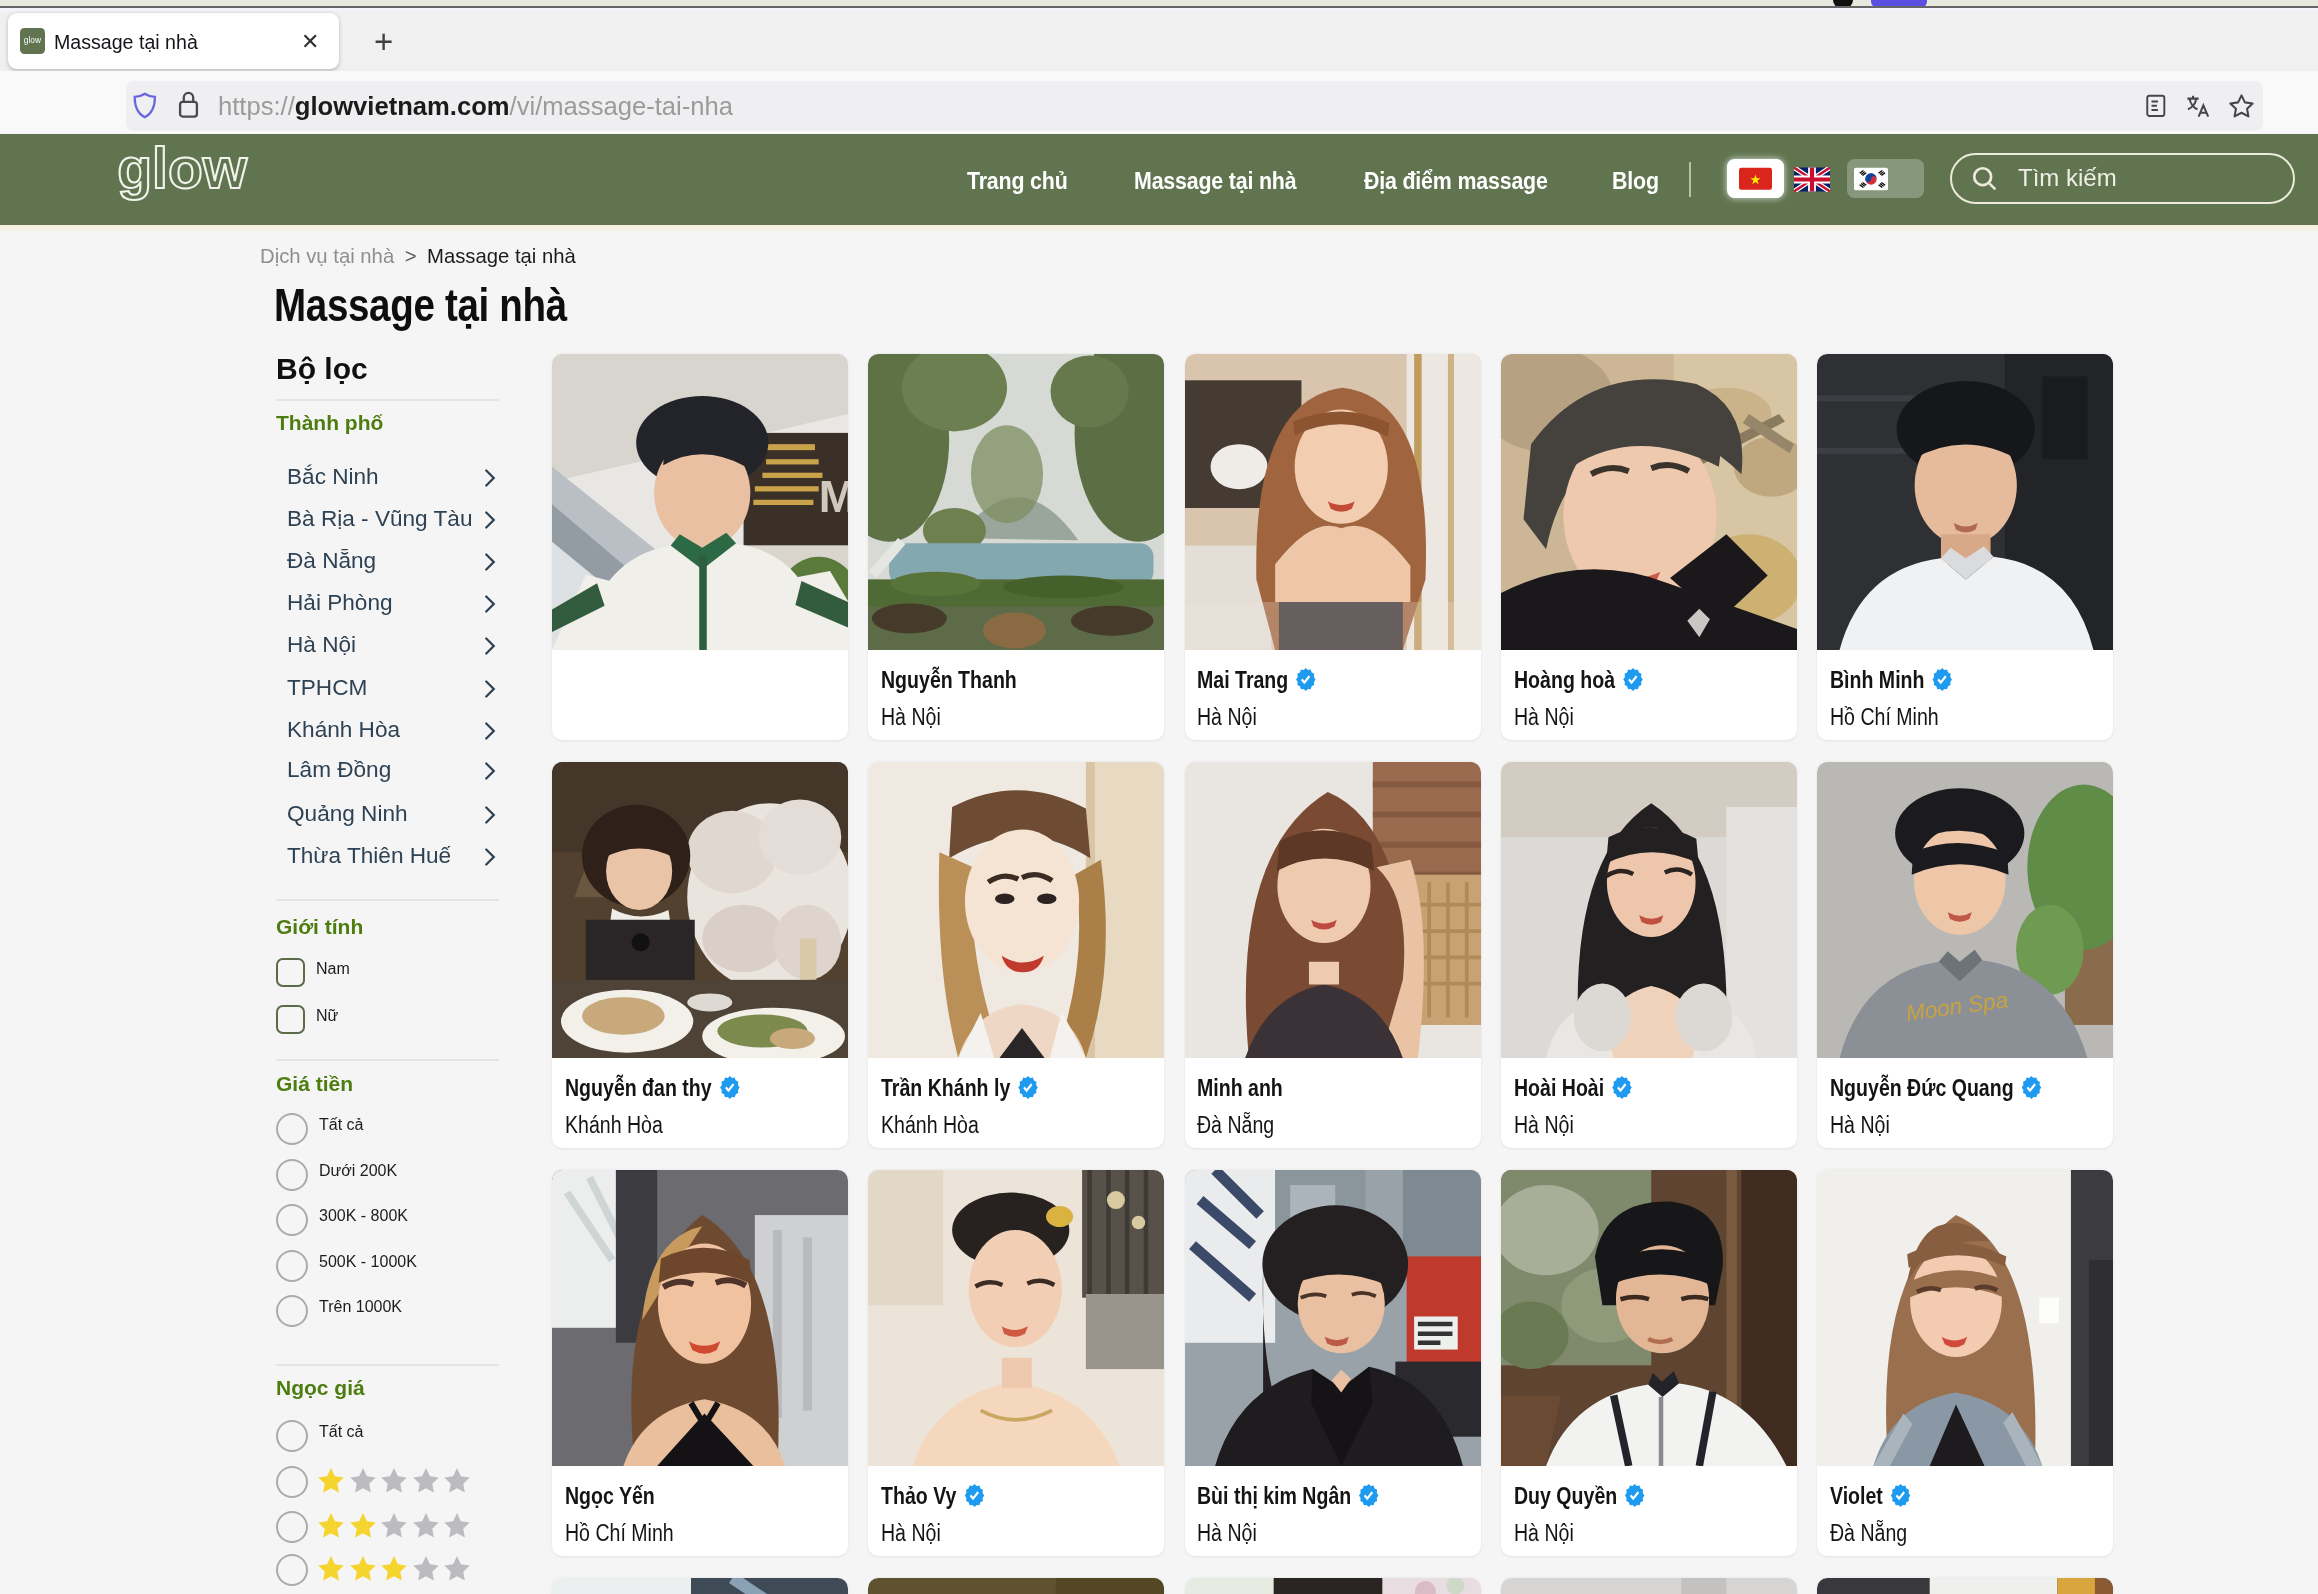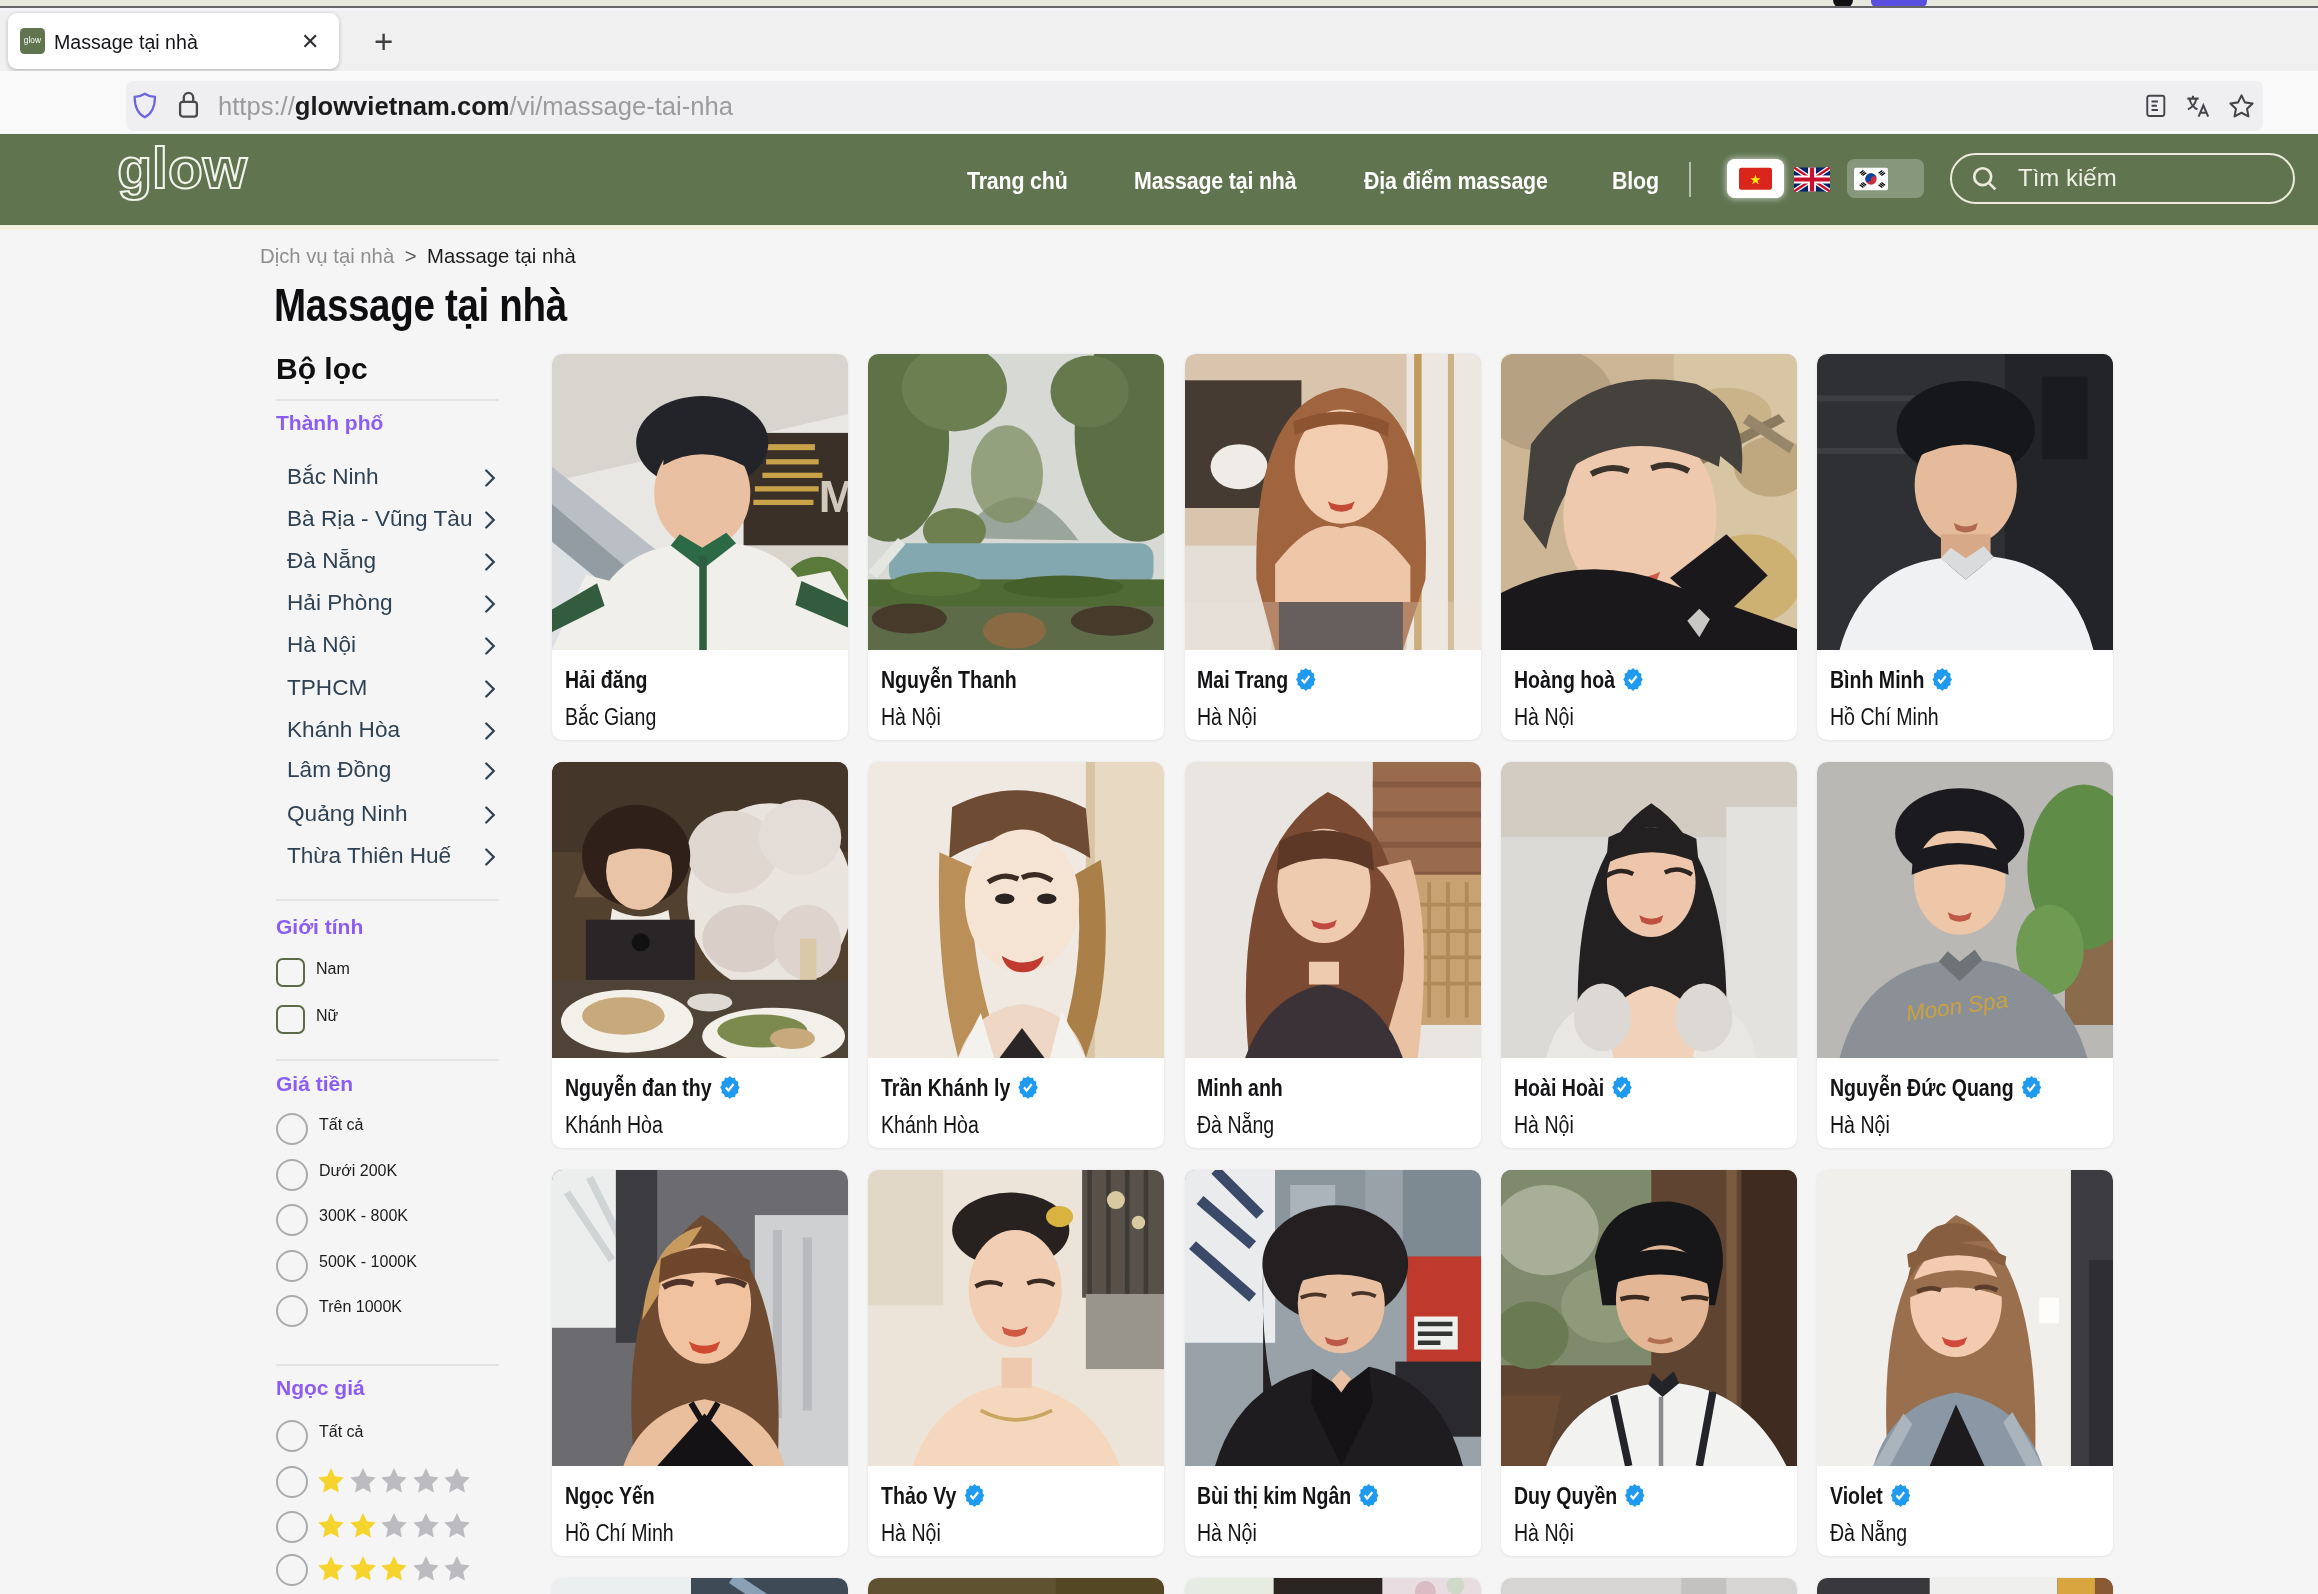--- a/index.html
+++ b/index.html
@@ -31,21 +31,21 @@
 #search{left:1950px;top:153px;width:345px;height:51px;border:2.3px solid #eceadb;border-radius:25.6px}
 #searchtxt{left:2018px;top:164px;font-size:24px;color:#f0efe6}
 
 #crumb{left:260px;top:245px;font-size:20.3px;color:#8e8e90}
 #crumb .sep{color:#5a5a5c;padding:0 10.5px}
 #crumb .cur{color:#1c1c1e}
 #h1{left:274px;top:277px;font-size:47px;font-weight:700;color:#0e0e10;letter-spacing:-0.4px;transform:scaleX(.82);transform-origin:0 50%}
 
 #boloc{left:276px;top:352px;font-size:30px;font-weight:700;color:#101012}
 .divider{left:276px;width:223px;height:1.5px;background:#e4e4e4}
-.seclab{left:276px;font-size:21px;font-weight:700;color:#8b5cf6}
+.seclab{left:276px;font-size:21px;font-weight:700;color:#4d7c0f}
 .city{left:287px;width:212px;height:42px;font-size:22.6px;color:#2e4254;line-height:42px;position:absolute}
 .city svg{position:absolute;right:3px;top:12.8px}
 .cb{left:276px;width:29px;height:29px;border:2.3px solid #5b6b48;border-radius:6.8px;background:#f5f5f5}
 .cblab,.rdlab{font-size:16px;color:#1c1c1e}
 .rd{left:276px;width:32px;height:32px;border:2.3px solid #ababab;border-radius:50%;background:#f5f5f5}
 .star{width:30px;height:30px;display:inline-block;margin-right:1.5px}
 
 #grid{left:552px;top:354px;width:1565px;position:absolute;display:grid;grid-template-columns:repeat(5,296px);column-gap:20.3px;row-gap:22px}
 .card{width:296px;height:386px;background:#fff;border-radius:10.5px;overflow:hidden;box-shadow:0 0.8px 3px rgba(0,0,0,.08)}
 .card svg.ph{display:block;width:296px;height:296px}
@@ -249,24 +249,20 @@
         <ellipse cx="200" cy="185" rx="64" ry="74" fill="#eac0a2"></ellipse>
         <path d="M150 120 Q200 95 255 122 L258 150 Q200 118 148 148z" fill="#23242a"></path>
         <path d="M40 394 Q60 270 160 255 L200 285 L245 253 Q345 265 365 394z" fill="#f1efe9"></path>
         <path d="M158 255 L200 287 L245 252 L232 238 L200 258 L170 240z" fill="#2c6a45"></path>
         <rect x="196" y="268" width="10" height="126" fill="#2e5e40"></rect>
         <path d="M0 394l45-100 60 15 10 85z" fill="#f1efe9"></path>
         <path d="M330 394l-15-95 55-10 24 40v65z" fill="#f1efe9"></path>
         <path d="M0 340l60-35 10 30-70 35z" fill="#335c3e"></path>
         <path d="M394 330l-62-28-8 32 70 30z" fill="#335c3e"></path>
       </svg>
-      <div class="cf">
-        <div class="nm">Hải đăng</div>
-        <div class="loc">Bắc Giang</div>
-      </div>
     </div>
     <div class="card">
       <svg class="ph" viewBox="0 0 394 394" preserveAspectRatio="none">
         <rect width="394" height="394" fill="#d7d9d5"></rect>
         <path d="M120 245 Q200 135 280 248z" fill="#9aa59b"></path>
         <ellipse cx="28" cy="115" rx="80" ry="135" fill="#5f7246"></ellipse>
         <ellipse cx="115" cy="45" rx="70" ry="58" fill="#6c7f50"></ellipse>
         <ellipse cx="360" cy="105" rx="85" ry="145" fill="#5c6f44"></ellipse>
         <ellipse cx="295" cy="50" rx="52" ry="48" fill="#66794c"></ellipse>
         <ellipse cx="185" cy="160" rx="48" ry="65" fill="#7d8d60" opacity=".75"></ellipse>

